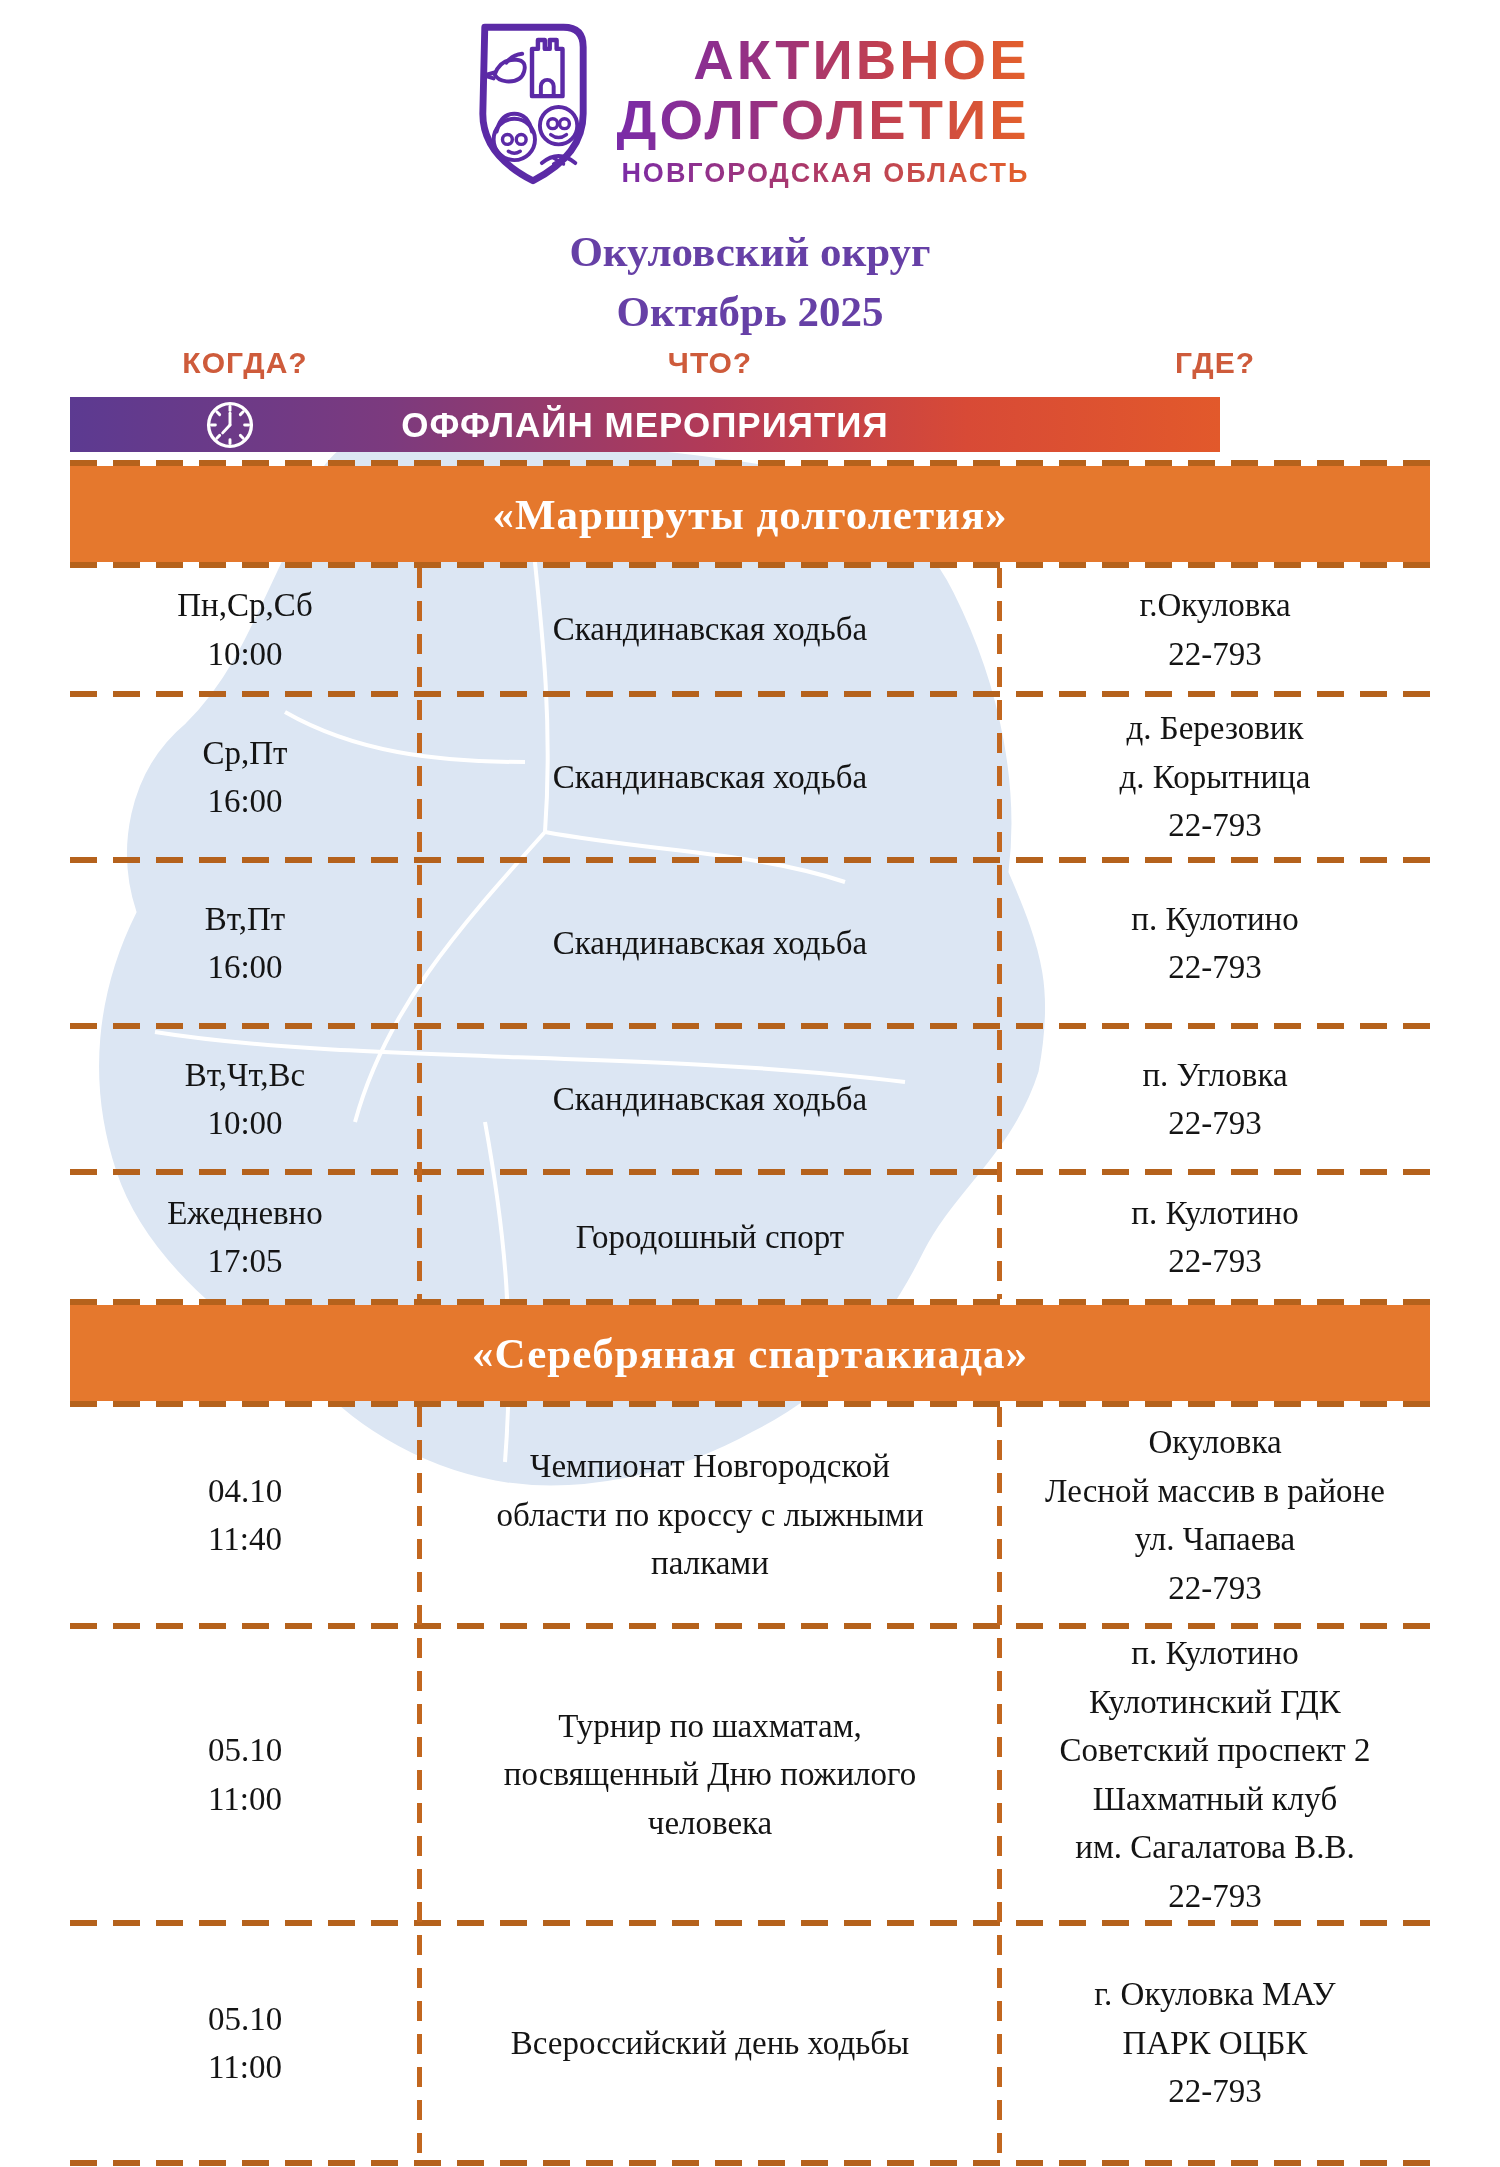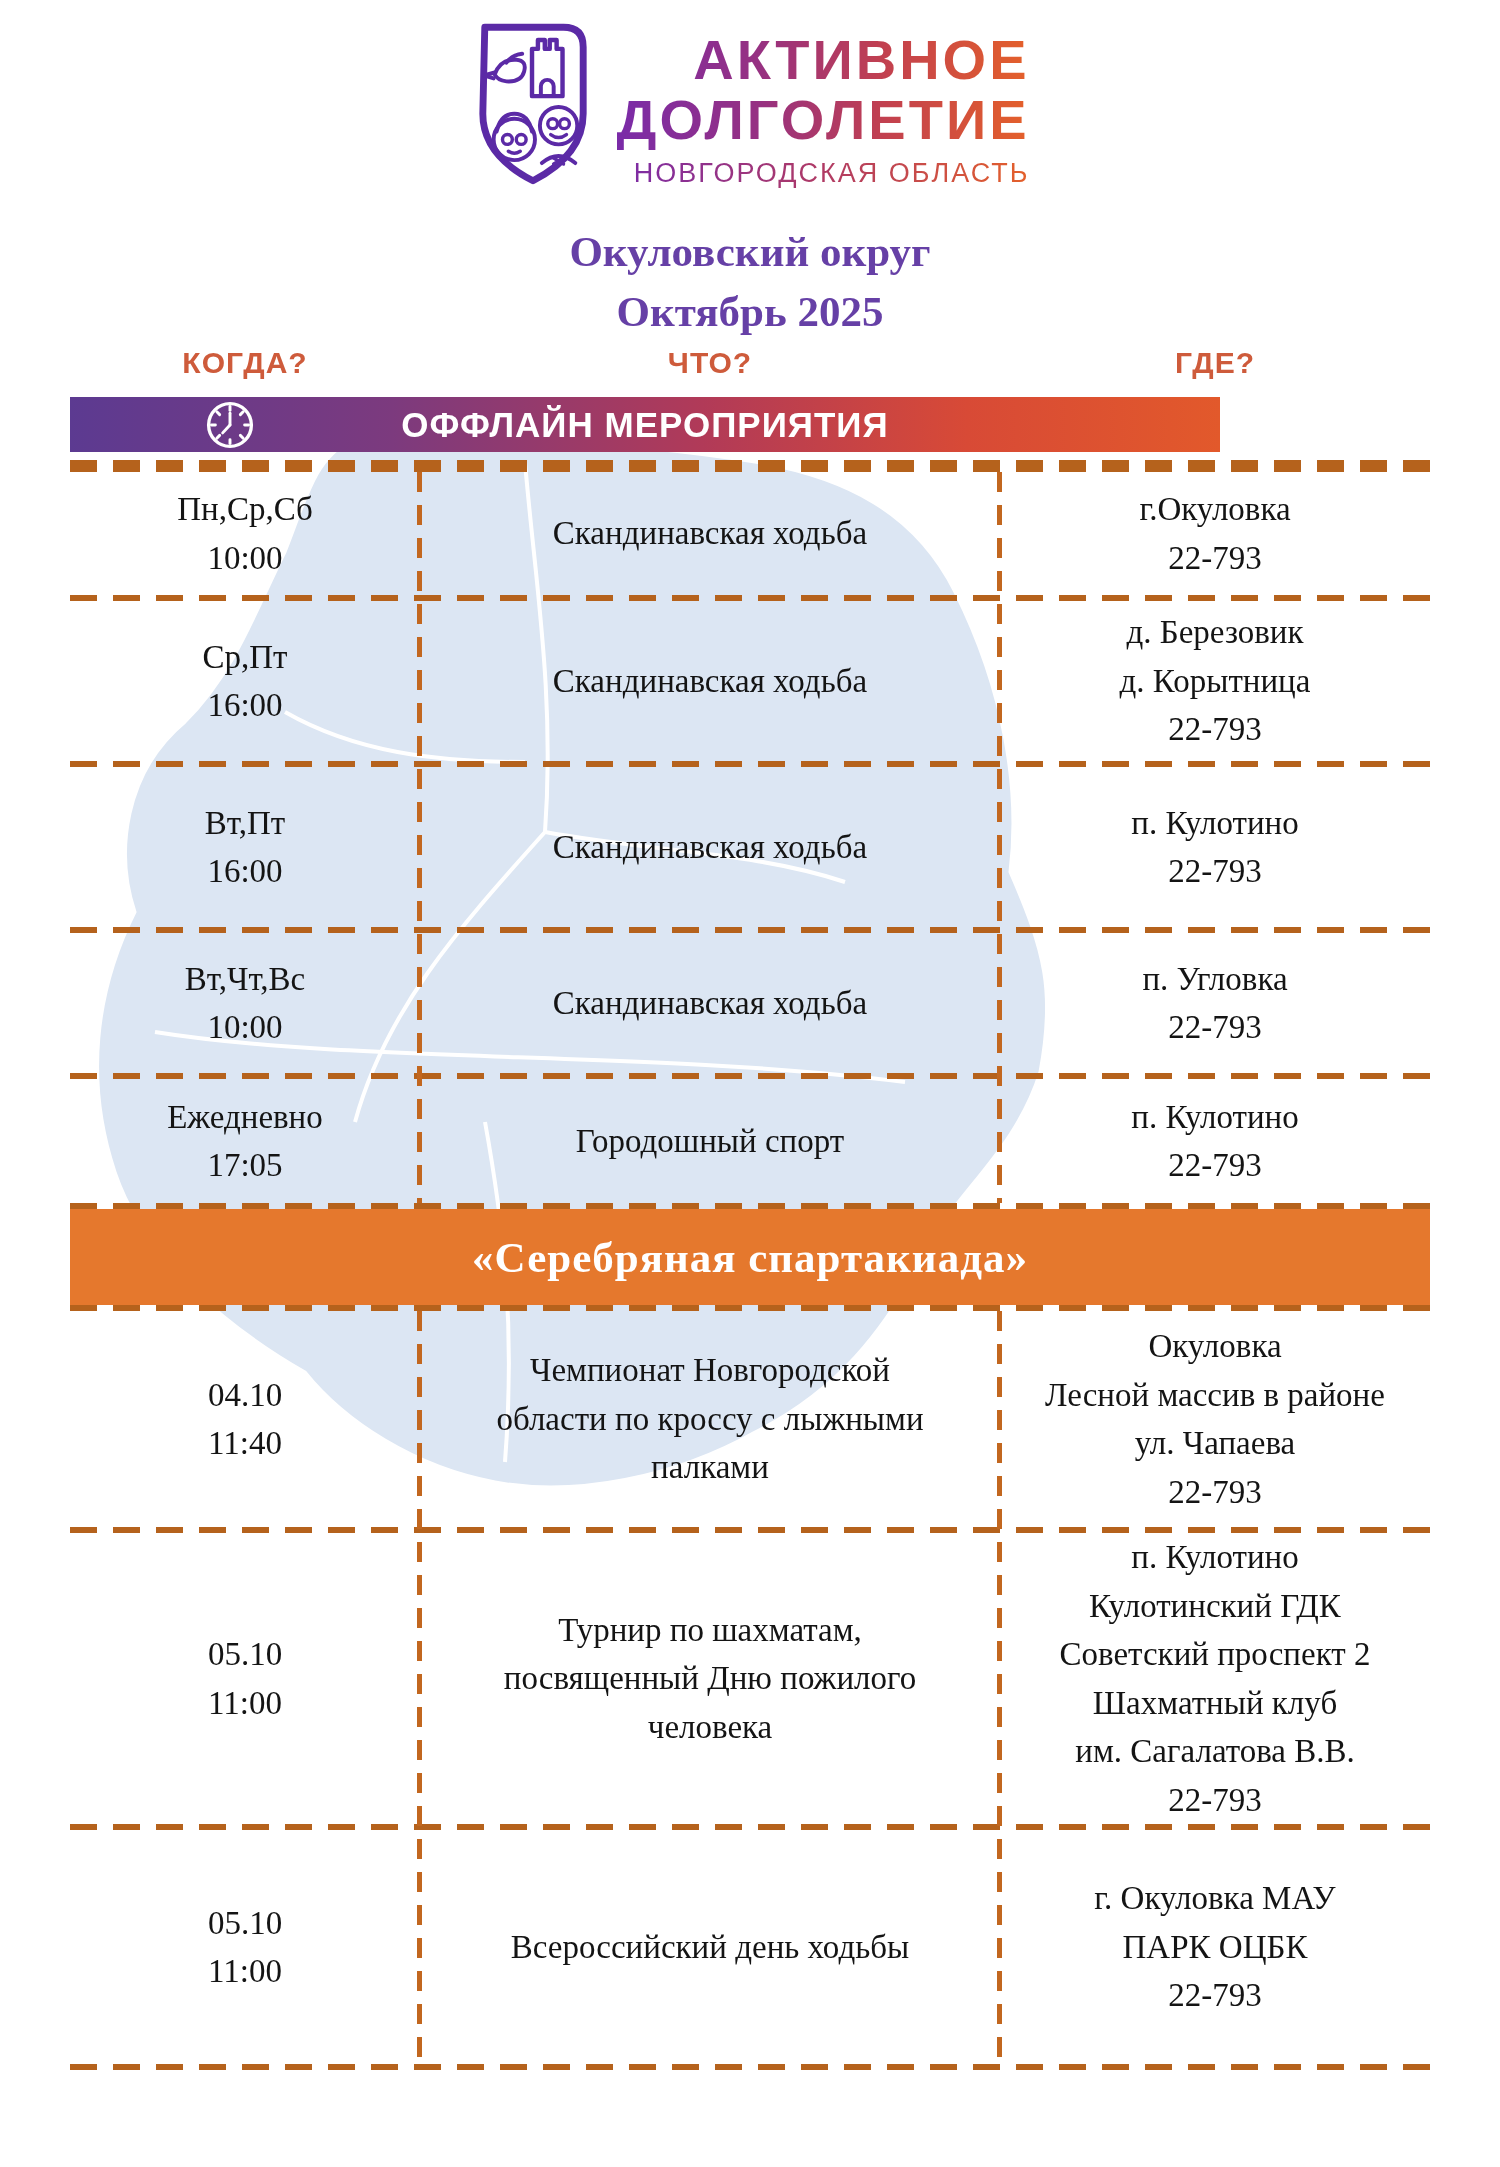--- a/index.html
+++ b/index.html
@@ -13,21 +13,21 @@
   .logo-row{position:absolute;left:0;top:18px;width:100%;display:flex;justify-content:center;z-index:1;}
   .logo-inner{display:flex;align-items:flex-start;text-align:right;}
   .emblem{width:124px;height:172px;flex:0 0 auto;}
   .logo-text{margin-left:22px;padding-top:12px;font-family:"Liberation Sans",sans-serif;}
   .logo-line{
     font-weight:800;font-size:56px;line-height:60px;letter-spacing:3px;
     background:linear-gradient(90deg,#7a2ba8 0%,#973181 35%,#c2404f 65%,#e4602a 100%);
     -webkit-background-clip:text;background-clip:text;color:transparent;
   }
   .logo-sub{
-    margin-top:8px;font-weight:400;font-size:27px;letter-spacing:2px;
+    margin-top:8px;font-weight:700;font-size:27px;letter-spacing:2px;
     background:linear-gradient(90deg,#7a2ba8 0%,#b03a64 50%,#e4602a 100%);
     -webkit-background-clip:text;background-clip:text;color:transparent;
     font-family:"Liberation Sans",sans-serif;
   }
   
   .page-title{position:absolute;left:0;top:222px;width:100%;text-align:center;z-index:1;
     color:#6640a6;font-weight:700;font-size:43px;line-height:60px;font-family:"Liberation Serif",serif;}
   
   .col-headers{position:absolute;left:70px;top:346px;width:1360px;display:grid;
     grid-template-columns:350px 580px 430px;z-index:1;}
@@ -140,20 +140,23 @@
   </svg>
   <span class="bar-label">ОФФЛАЙН МЕРОПРИЯТИЯ</span>
   <svg class="bar-icon pin" width="42" height="48" viewBox="0 0 48 52">
     <path fill-rule="evenodd" fill="#ffffff" d="M24,3 C34,3 42,11 42,21 C42,33 24,49 24,49 C24,49 6,33 6,21 C6,11 14,3 24,3 Z
          M24,14 A7,7 0 1 0 24,28 A7,7 0 1 0 24,14 Z"></path>
   </svg>
 </div>
 
 <div class="table">
   <div class="dash-h"></div>
+  <div class="band">
+    <span>«Маршруты долголетия»</span>
+  </div>
   <div class="dash-h"></div>
 
   <div class="rows-group">
     <div class="vdash v1"></div>
     <div class="vdash v2"></div>
 
     <div class="row h123">
       <div class="cell">Пн,Ср,Сб
 10:00</div>
       <div class="cell">Скандинавская ходьба</div>

